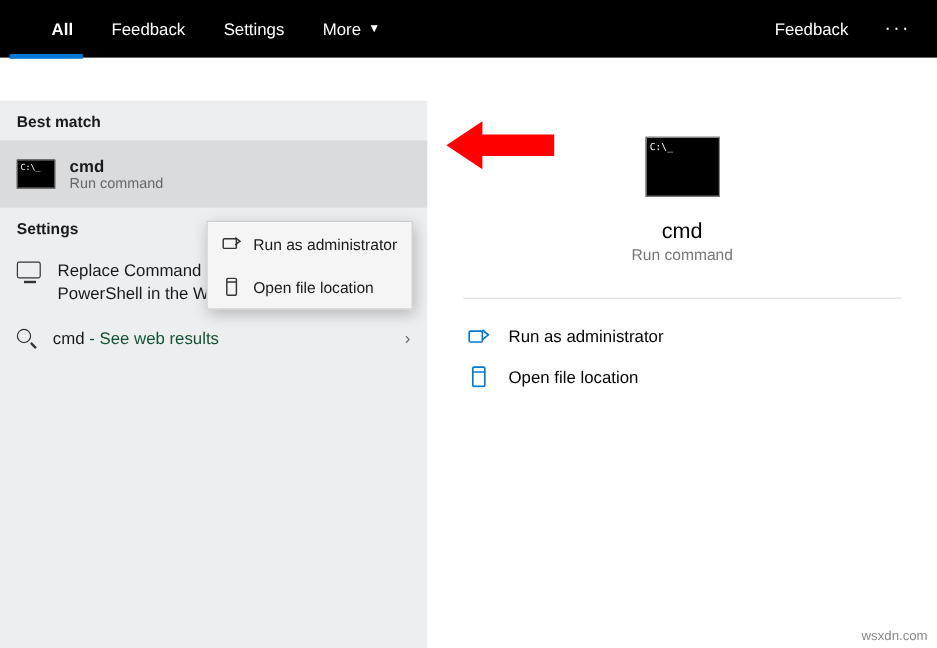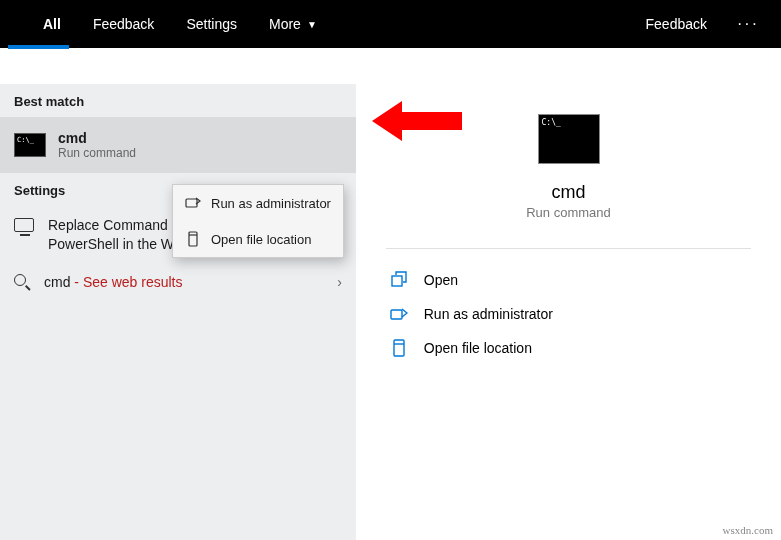--- a/index.html
+++ b/index.html
@@ -184,21 +184,21 @@
       background: #333;
       transform: rotate(45deg);
       bottom: 1px;
       right: -1px;
     }
     .web-query {
       margin-left: 14px;
       flex: 1;
     }
     .web-query .dim {
-      color: #b91c1c;
+      color: #14532d;
     }
     .context-menu {
       position: absolute;
       top: 100px;
       left: 172px;
       width: 172px;
       background: #f5f5f5;
       border: 1px solid #ccc;
       box-shadow: 2px 4px 12px rgba(0,0,0,0.25);
       z-index: 10;
@@ -273,21 +273,21 @@
       top: 96px;
       left: 372px;
       z-index: 20;
     }
     .watermark {
       position: absolute;
       bottom: 4px;
       right: 8px;
       font-size: 11px;
       color: #888;
-      font-family: Liberation Serif, serif;
+      font-family: Liberation Sans, sans-serif;
     }
   </style>
 </head>
 <body>
 
 <div class="header">
   <div class="tabs">
     <div class="tab active">
         <span>All</span>
       </div>
@@ -356,27 +356,20 @@
   </div>
 
   <div class="right-panel">
     <div class="preview-icon">C:\_</div>
     <div class="preview-title">cmd</div>
     <div class="preview-sub">Run command</div>
     <div class="divider"></div>
     <div class="actions">
       <div class="action-item">
         <svg class="action-icon" viewBox="0 0 18 18" fill="none" stroke="#0078d7" stroke-width="1.4">
-          <rect x="2" y="5" width="10" height="10"></rect>
-          <path d="M6 4 V1 H16 V11 H13"></path>
-        </svg>
-        <span>Open</span>
-      </div>
-      <div class="action-item">
-        <svg class="action-icon" viewBox="0 0 18 18" fill="none" stroke="#0078d7" stroke-width="1.4">
           <rect x="1" y="5" width="11" height="9" rx="1"></rect>
           <path d="M12 4 l5 4 l-5 4"></path>
         </svg>
         <span>Run as administrator</span>
       </div>
       <div class="action-item">
         <svg class="action-icon" viewBox="0 0 18 18" fill="none" stroke="#0078d7" stroke-width="1.4">
           <rect x="4" y="1" width="10" height="16" rx="1"></rect>
           <path d="M4 5 h10"></path>
         </svg>

